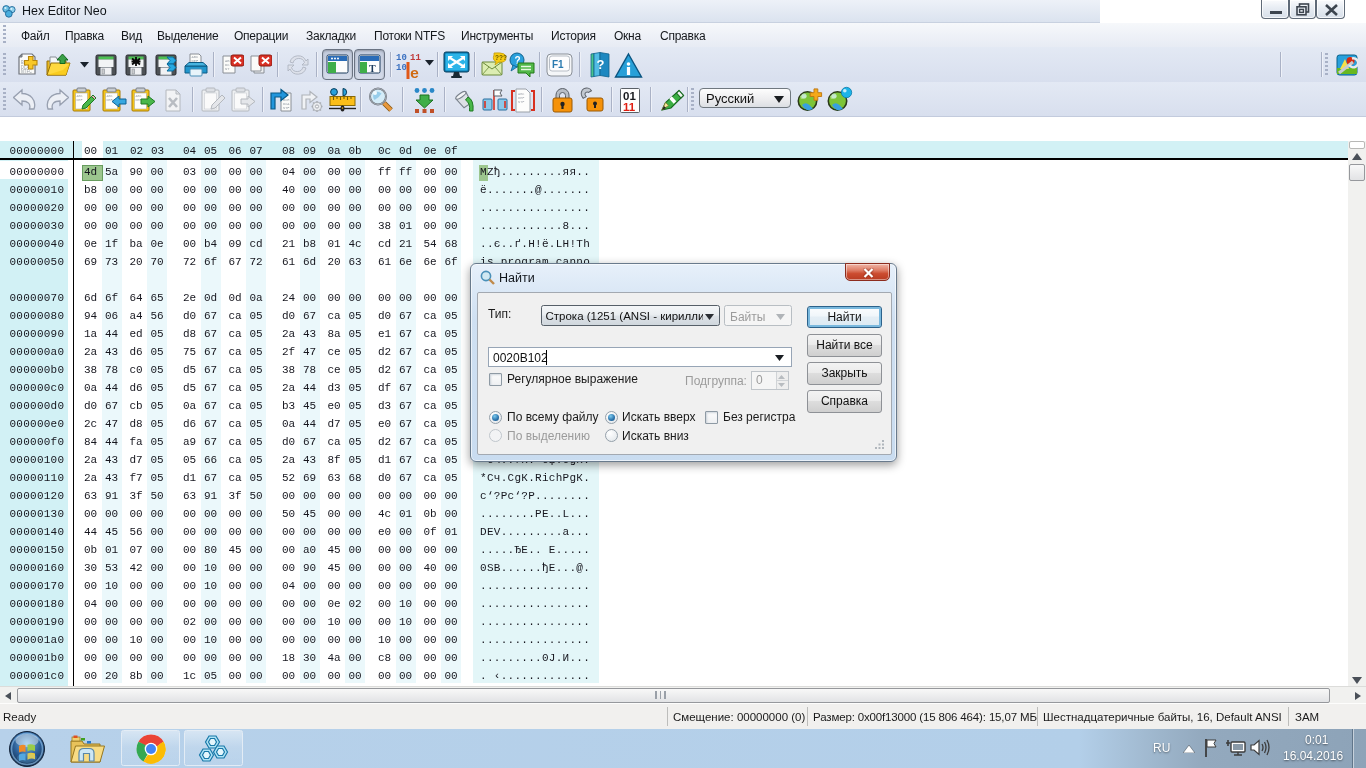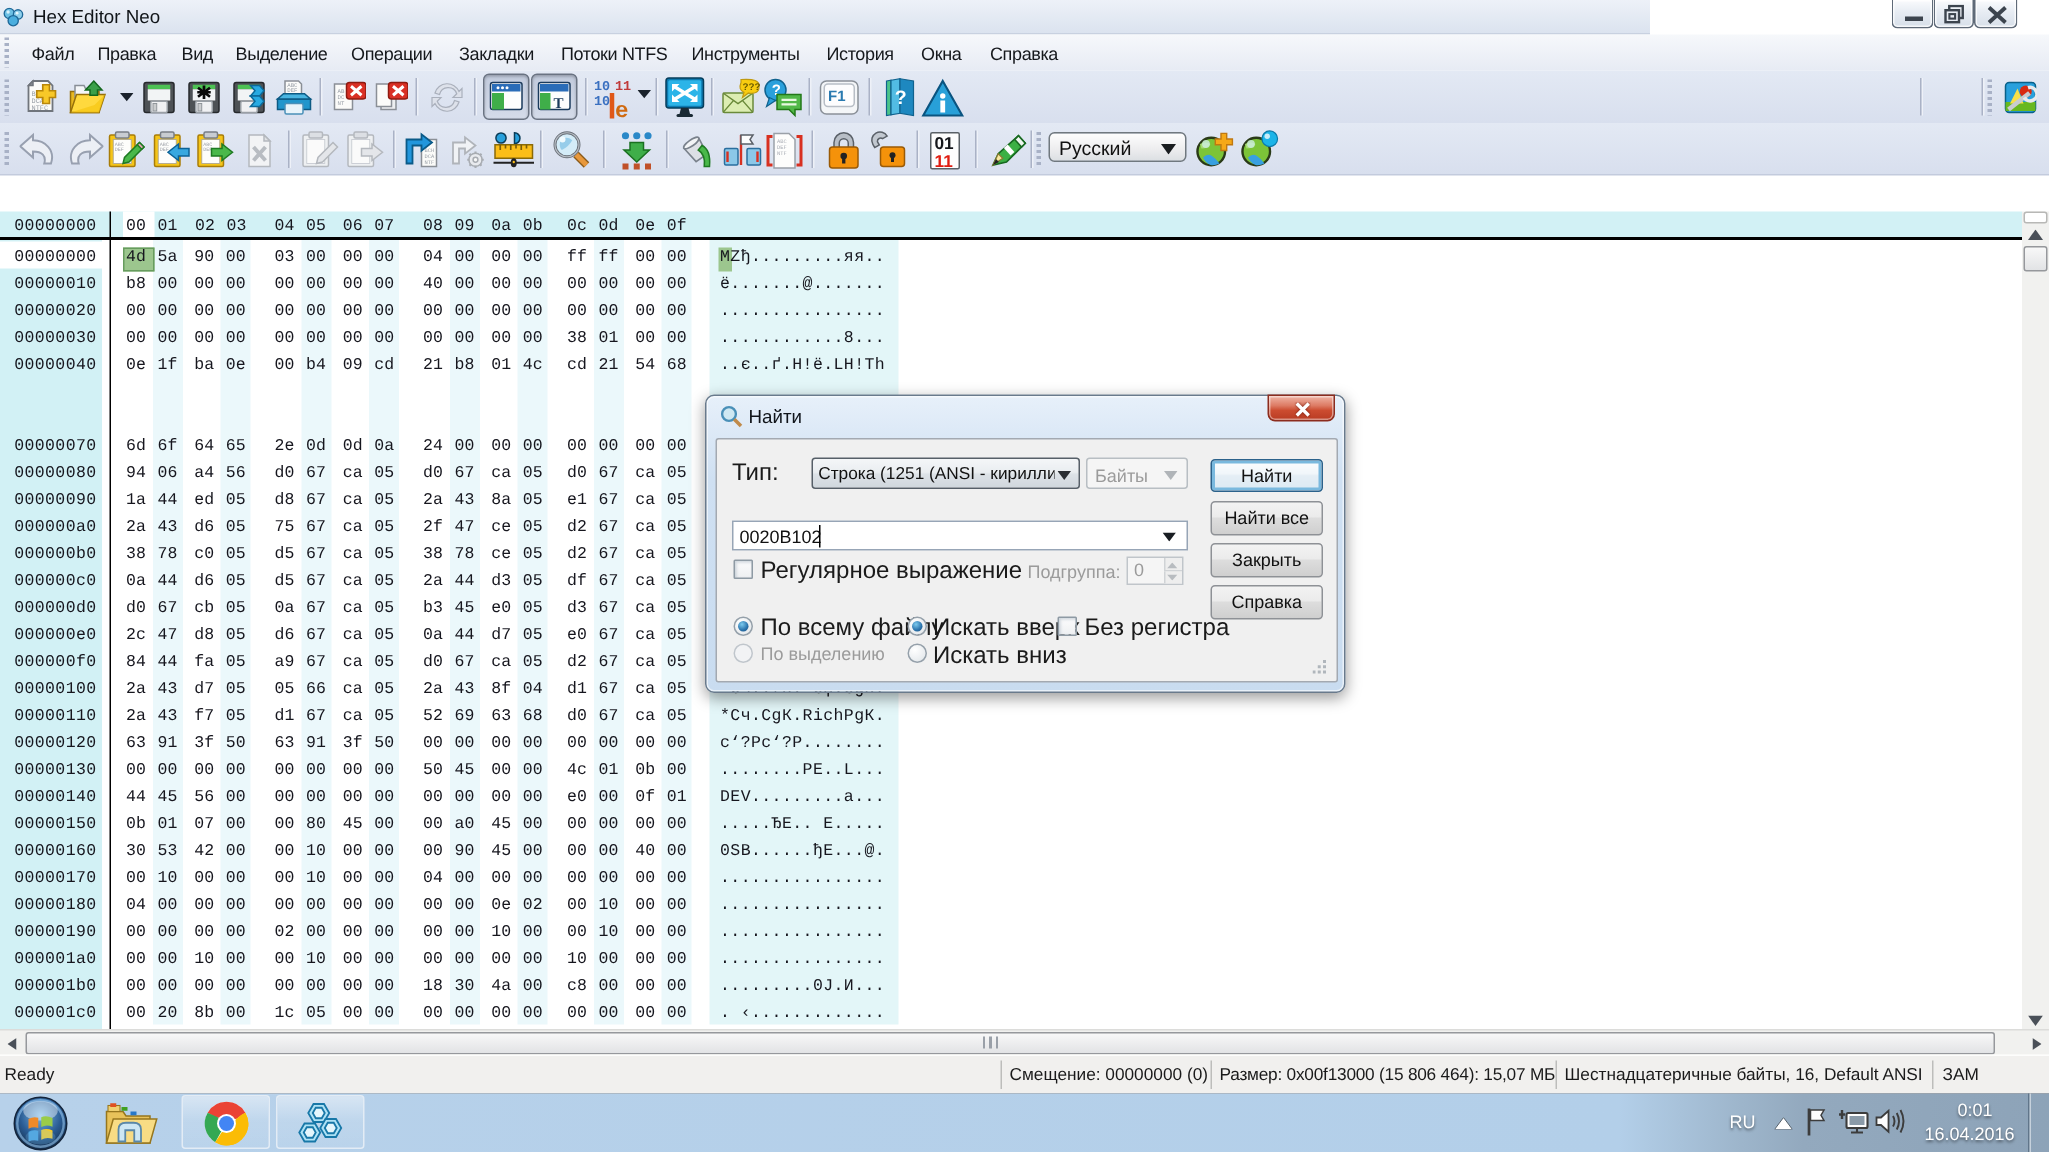--- a/index.html
+++ b/index.html
@@ -49,21 +49,21 @@
 #status i{position:absolute;top:3px;width:1px;height:19px;background:#bdbdbb;font-style:normal}
 
 #task{left:0;top:728.5px;width:1366px;height:39.5px;background:linear-gradient(90deg,#b7d1ea 0,#b3cfe9 79%,#9db5cb 85%,#93a9be 88%,#8da3b8 100%)}
 .tkbtn{position:absolute;top:1.5px;width:59px;height:36px;border:1px solid #e3ecf5;border-radius:2.5px;background:linear-gradient(rgba(255,255,255,.45),rgba(255,255,255,.12) 48%,rgba(255,255,255,.05))}
 .trayt{position:absolute;color:#fff;font-size:12px;text-shadow:0 1px 2px rgba(0,0,0,.5)}
 
 #dlg{left:470px;top:263px;width:427px;height:199px;background:linear-gradient(#e7f0fa,#cfe0f2 28%,#c9dcf0);border:1px solid #697a8c;border-radius:6px;box-shadow:0 3px 10px rgba(0,0,0,.4),inset 0 0 0 1px rgba(255,255,255,.6)}
 #dlg .t{position:absolute;left:28px;top:7px;font-size:12.5px;color:#10141a}
 #dlgin{position:absolute;left:6px;top:27.5px;width:415px;height:163px;background:#f0f0f0;border:1px solid #a3a9b1;border-radius:2px}
 #dclose{position:absolute;left:374px;top:-1px;width:45px;height:18px;border:1px solid #8c2c1e;border-radius:0 0 5px 5px;background:linear-gradient(#f0b5a6,#dd7b64 40%,#cc4c30 60%,#b83b22);box-shadow:inset 0 0 0 1px rgba(255,255,255,.45)}
-.dlab{position:absolute;font-size:16px;color:#1a1a1a;white-space:nowrap}
+.dlab{position:absolute;font-size:12px;color:#1a1a1a;white-space:nowrap}
 .dgray{position:absolute;font-size:12px;color:#9b9b9b;white-space:nowrap}
 .dbtn{position:absolute;left:336px;width:75px;height:22.5px;border:1px solid #8e9196;border-radius:3px;background:linear-gradient(#f3f3f3,#ebebeb 45%,#dddddd 50%,#cfcfcf);font-size:12px;color:#111;text-align:center;line-height:21px}
 .cbx{position:absolute;width:13px;height:13px;background:linear-gradient(#fcfcfc,#eef0f2);border:1px solid #8e9aa4;border-radius:1px;box-shadow:inset 1px 1px 2px rgba(120,140,160,.35)}
 .rad{position:absolute;width:13px;height:13px;border-radius:50%;border:1px solid #95a0aa;background:radial-gradient(circle at 35% 30%,#fff,#dfe4e8)}
 .rad.on::after{content:"";position:absolute;left:2px;top:2px;width:7px;height:7px;border-radius:50%;background:radial-gradient(circle at 38% 32%,#7ccaee,#2a72ab 60%,#1a4f7e)}
 .rad.dis{border-color:#c0c6cc;background:#f2f3f5}
 </style></head><body>
 <div id="scr">
 
 <div class="abs" id="title">
@@ -544,20 +544,32 @@
 <span class="hp" style="left:84px">0e 1f</span>
 <span class="hp" style="left:129.5px">ba 0e</span>
 <span class="hp" style="left:183px">00 b4</span>
 <span class="hp" style="left:228.5px">09 cd</span>
 <span class="hp" style="left:282px">21 b8</span>
 <span class="hp" style="left:327.5px">01 4c</span>
 <span class="hp" style="left:378px">cd 21</span>
 <span class="hp" style="left:423.5px">54 68</span>
 <span class="asc">..є..ґ.Н!ё.LН!Th</span>
     </div>
+<div class="hxr" style="top:250.5px">
+      <span class="adr">00000050</span>
+<span class="hp" style="left:84px">69 73</span>
+<span class="hp" style="left:129.5px">20 70</span>
+<span class="hp" style="left:183px">72 6f</span>
+<span class="hp" style="left:228.5px">67 72</span>
+<span class="hp" style="left:282px">61 6d</span>
+<span class="hp" style="left:327.5px">20 63</span>
+<span class="hp" style="left:378px">61 6e</span>
+<span class="hp" style="left:423.5px">6e 6f</span>
+<span class="asc">is program canno</span>
+    </div>
 <div class="hxr" style="top:286.5px">
       <span class="adr">00000070</span>
 <span class="hp" style="left:84px">6d 6f</span>
 <span class="hp" style="left:129.5px">64 65</span>
 <span class="hp" style="left:183px">2e 0d</span>
 <span class="hp" style="left:228.5px">0d 0a</span>
 <span class="hp" style="left:282px">24 00</span>
 <span class="hp" style="left:327.5px">00 00</span>
 <span class="hp" style="left:378px">00 00</span>
 <span class="hp" style="left:423.5px">00 00</span>
@@ -659,21 +671,21 @@
 <span class="hp" style="left:423.5px">ca 05</span>
 <span class="asc">„Dъ.©gК.РgК.ТgК.</span>
     </div>
 <div class="hxr" style="top:448.5px">
       <span class="adr">00000100</span>
 <span class="hp" style="left:84px">2a 43</span>
 <span class="hp" style="left:129.5px">d7 05</span>
 <span class="hp" style="left:183px">05 66</span>
 <span class="hp" style="left:228.5px">ca 05</span>
 <span class="hp" style="left:282px">2a 43</span>
-<span class="hp" style="left:327.5px">8f 04</span>
+<span class="hp" style="left:327.5px">8f 05</span>
 <span class="hp" style="left:378px">d1 67</span>
 <span class="hp" style="left:423.5px">ca 05</span>
 <span class="asc">*CЧ..fК.*CЏ.СgК.</span>
     </div>
 <div class="hxr" style="top:466.5px">
       <span class="adr">00000110</span>
 <span class="hp" style="left:84px">2a 43</span>
 <span class="hp" style="left:129.5px">f7 05</span>
 <span class="hp" style="left:183px">d1 67</span>
 <span class="hp" style="left:228.5px">ca 05</span>

